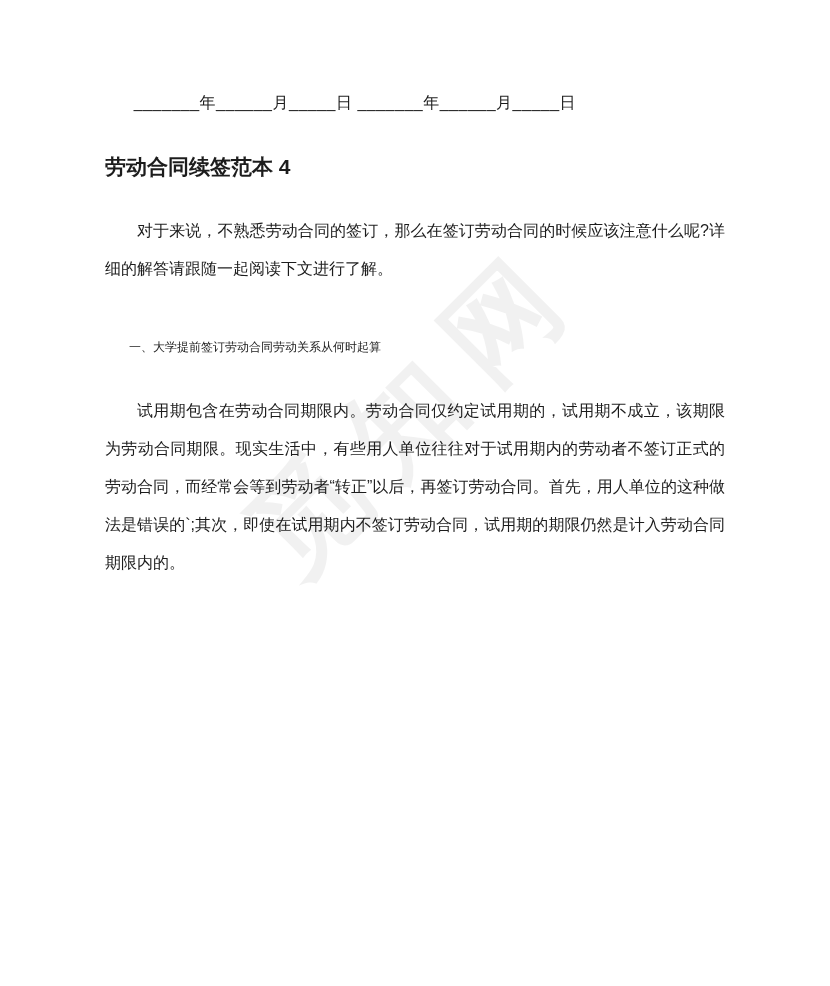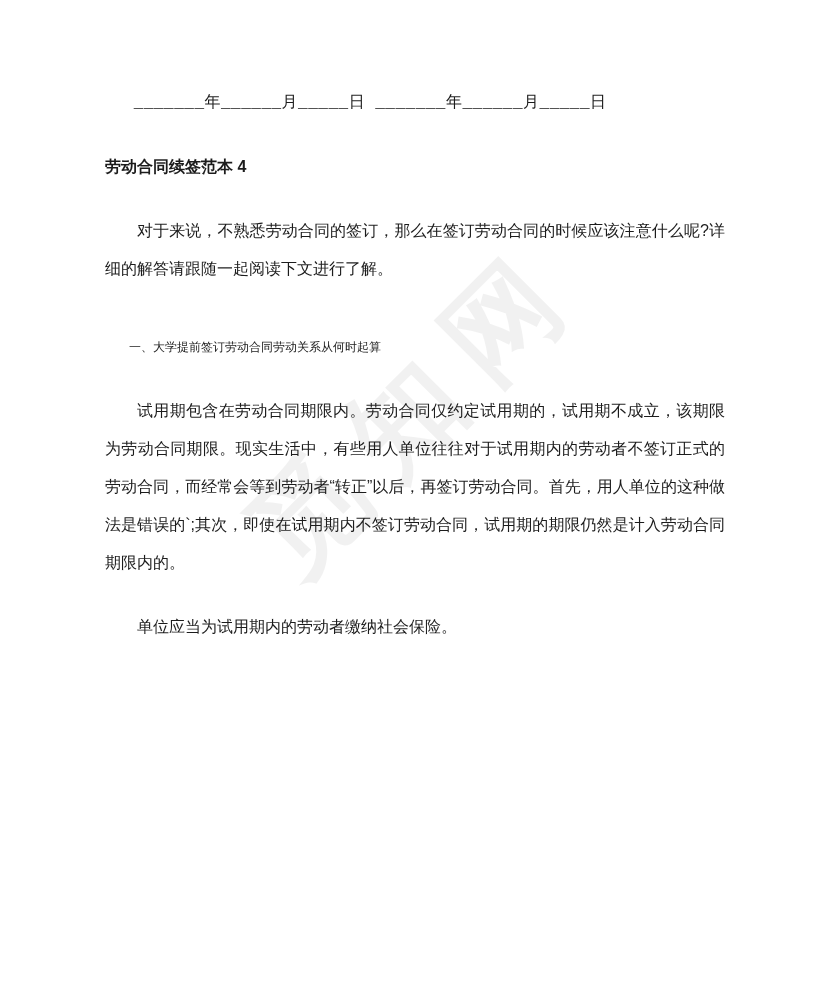--- a/index.html
+++ b/index.html
@@ -23,24 +23,23 @@
     top: 84px;
     font-size: 16px;
     line-height: 38px;
     text-align: justify;
   }
   .date-line {
     text-indent: 1.8em;
     letter-spacing: 0.5px;
     margin: 0 0 26px 0;
     white-space: nowrap;
-    font-family: Liberation Mono, monospace;
   }
   .doc-title {
-    font-size: 16px;
+    font-size: 21px;
     font-weight: bold;
     margin: 24px 0 26px 0;
     text-indent: 0;
   }
   .para {
     text-indent: 2em;
     margin: 26px 0 26px 0;
   }
   .sec-heading {
     font-size: 12px;
@@ -79,17 +78,16 @@
 
     <div>
       <div class="sec-heading">一、大学提前签订劳动合同劳动关系从何时起算</div>
     </div>
 
     <div>
       <p class="para">试用期包含在劳动合同期限内。劳动合同仅约定试用期的，试用期不成立，该期限为劳动合同期限。现实生活中，有些用人单位往往对于试用期内的劳动者不签订正式的劳动合同，而经常会等到劳动者“转正”以后，再签订劳动合同。首先，用人单位的这种做法是错误的`;其次，即使在试用期内不签订劳动合同，试用期的期限仍然是计入劳动合同期限内的。</p>
     </div>
 
     <div>
-      <p class="para">单位应当为试用期内的劳动者缴纳社会保险。</p>
     </div>
 
   </div>
 </div>
 
 </body></html>

